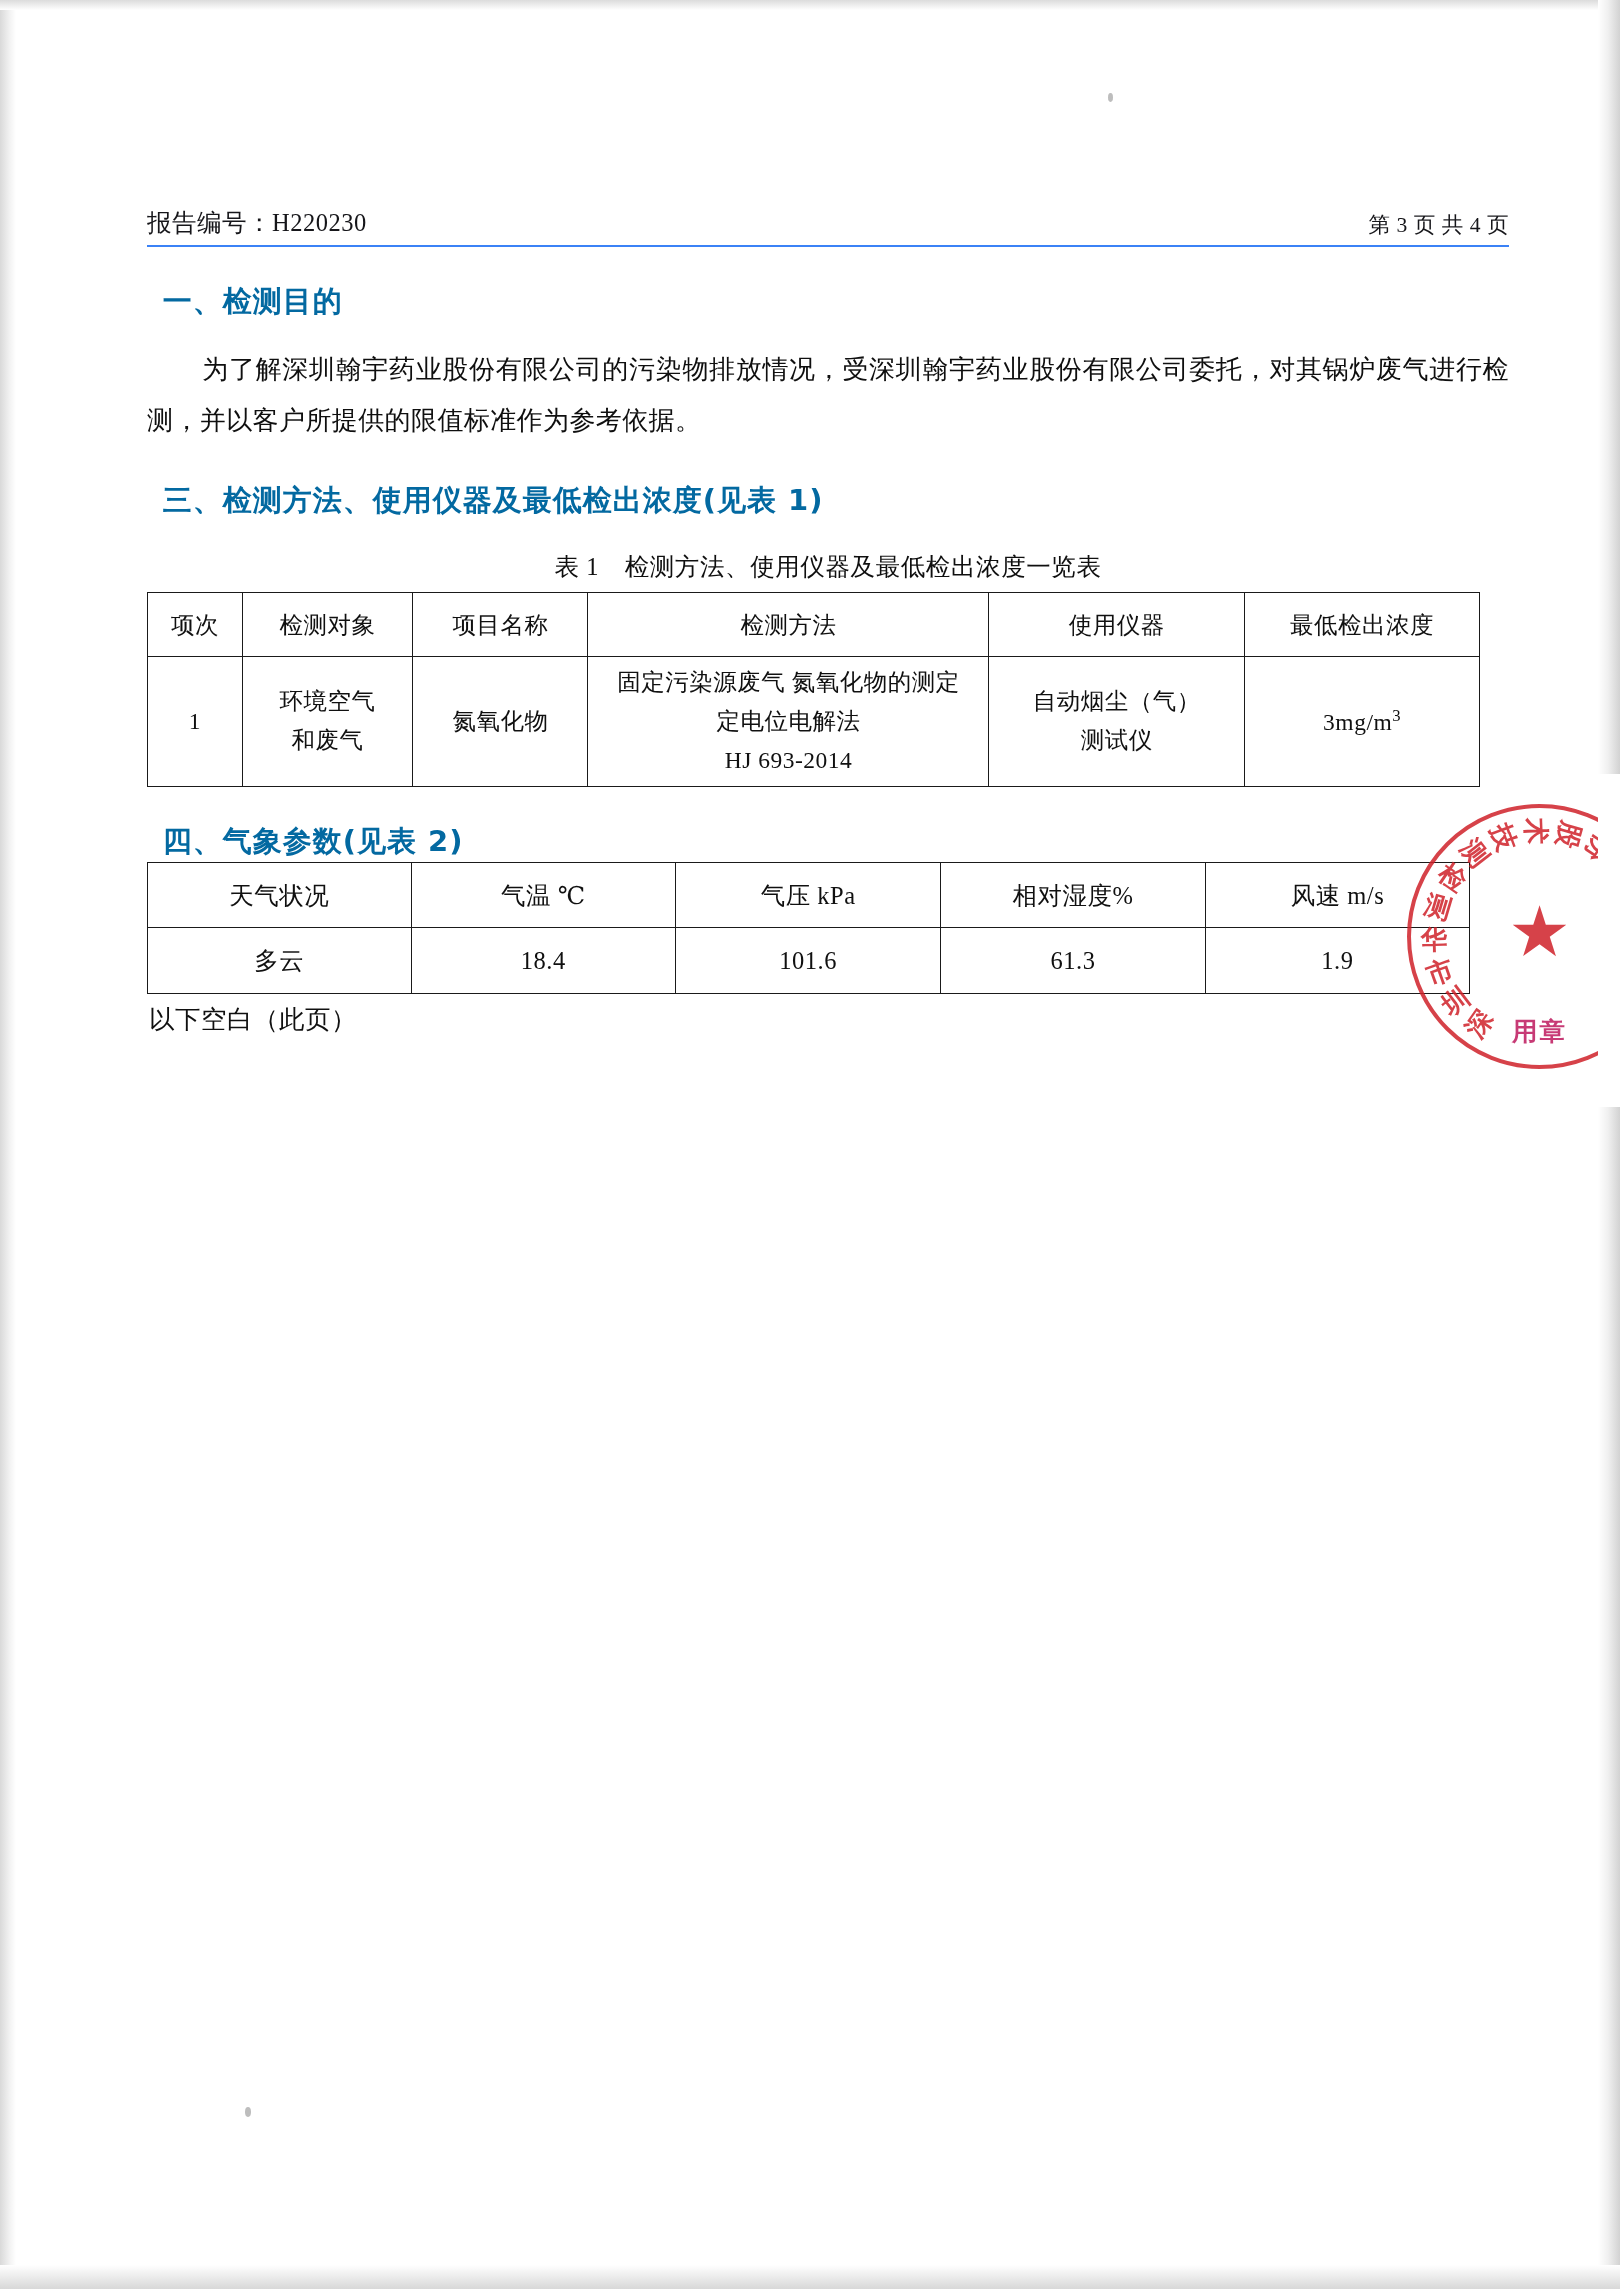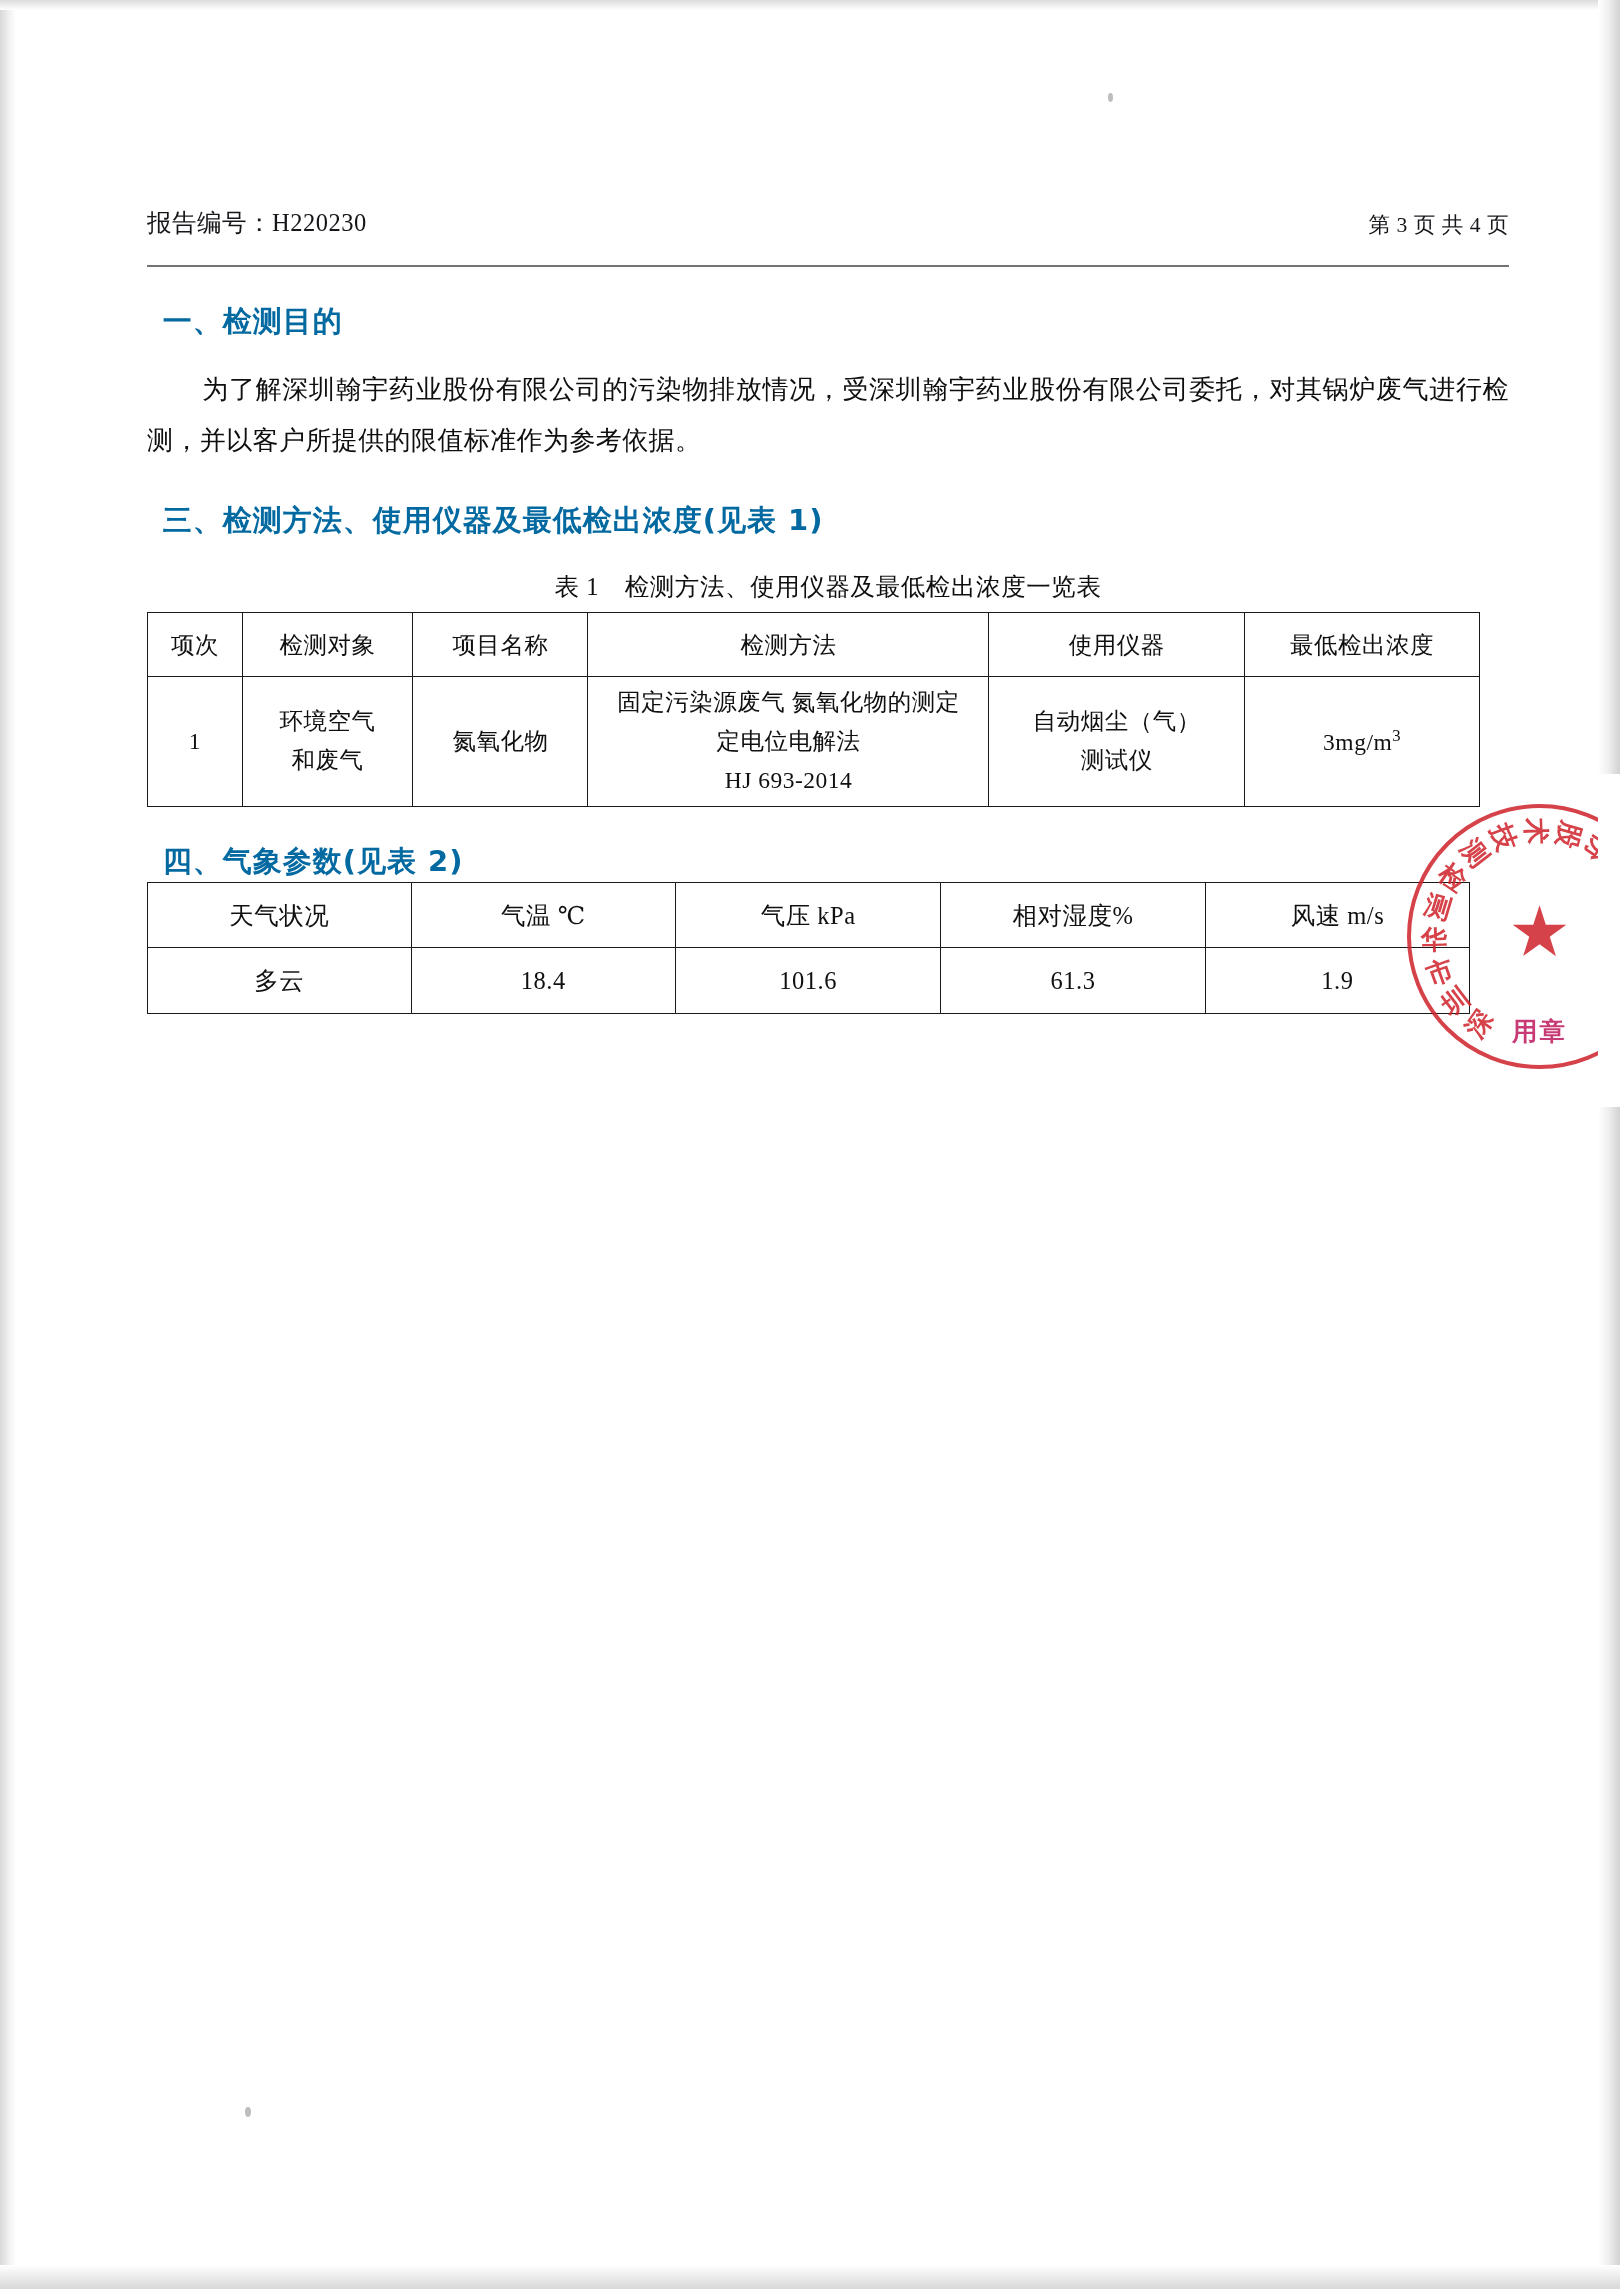--- a/index.html
+++ b/index.html
@@ -51,22 +51,22 @@
     width: 1362px;
   }
 
   
   .doc-header {
     display: flex;
     justify-content: space-between;
     align-items: flex-end;
     font-size: 23.5px;
     color: #16161a;
-    padding-bottom: 26px;
-    border-bottom: 2px solid #737373;
+    padding-bottom: 6px;
+    border-bottom: 2px solid #3b82f6;
     letter-spacing: 0.5px;
   }
   .doc-header .report-no {
     font-size: 24.5px;
   }
   .doc-header .page-no {
     font-size: 21.6px;
   }
 
   
@@ -286,20 +286,21 @@
         <tr>
           <td>多云</td>
           <td>18.4</td>
           <td>101.6</td>
           <td>61.3</td>
           <td>1.9</td>
         </tr>
       </tbody>
     </table>
 
+    <p class="after-note">以下空白（此页）</p>
   </div>
 
   <div class="stamp">
     <div class="ring"></div>
     <div class="star">★</div>
     <div class="arc-text" id="seal-arc">
         <span style="transform: rotate(-145deg) translate(0px, -106px) rotate(90deg) translate(-50%, -50%);">深</span>
         <span style="transform: rotate(-127.143deg) translate(0px, -106px) rotate(90deg) translate(-50%, -50%);">圳</span>
         <span style="transform: rotate(-109.286deg) translate(0px, -106px) rotate(90deg) translate(-50%, -50%);">市</span>
         <span style="transform: rotate(-91.4286deg) translate(0px, -106px) rotate(90deg) translate(-50%, -50%);">华</span>

